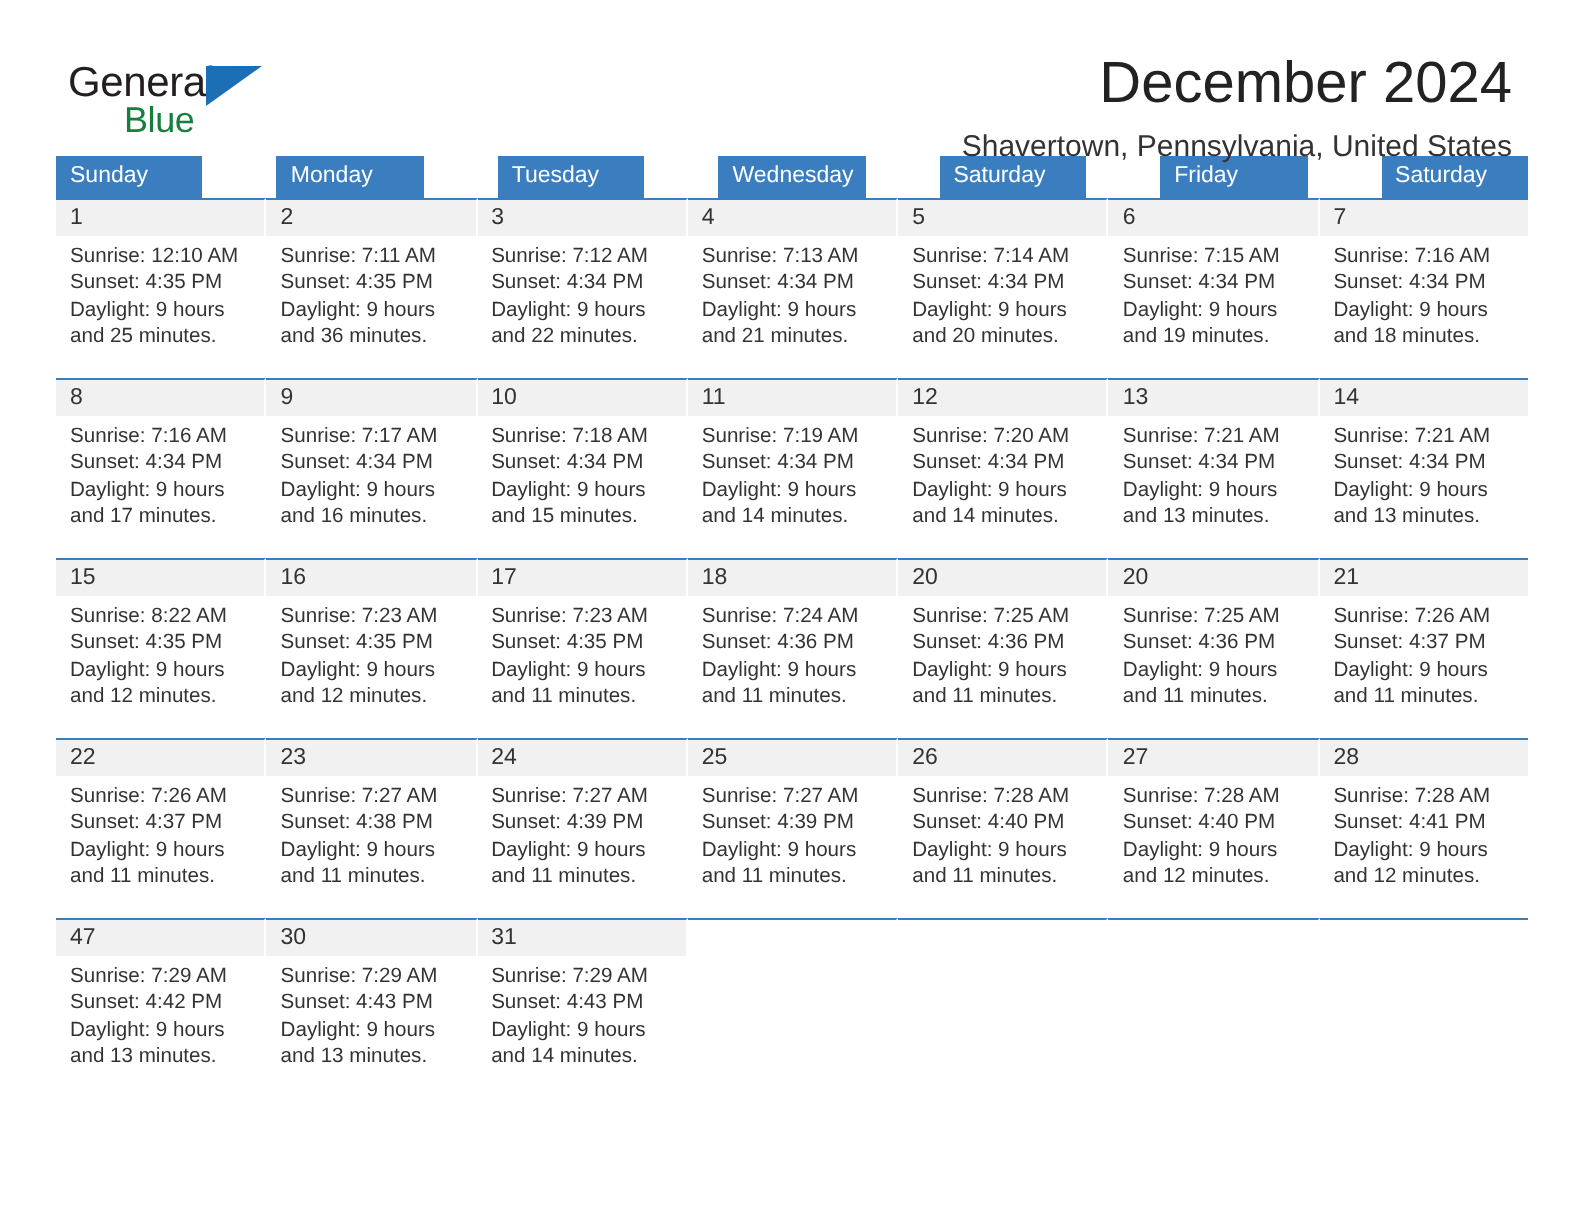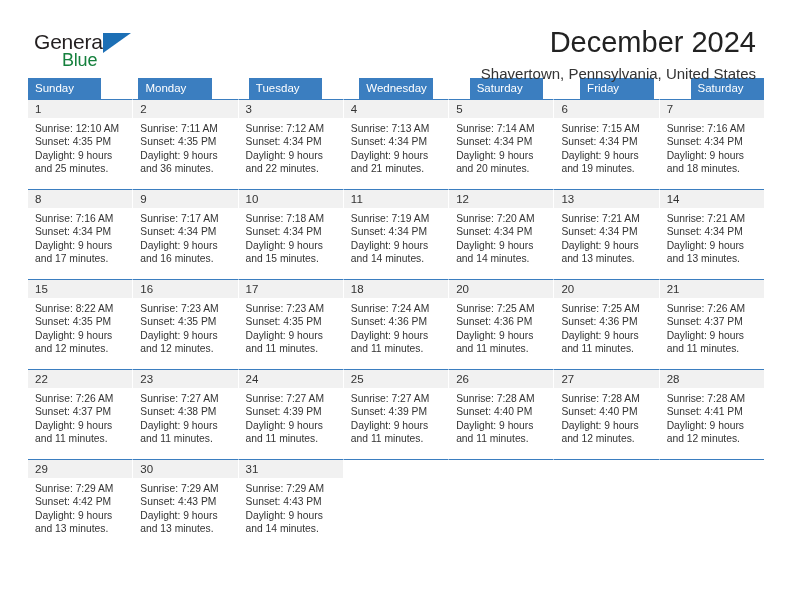--- a/index.html
+++ b/index.html
@@ -349,21 +349,21 @@
           <div class="lines">
             <div>Sunrise: 7:28 AM</div>
             <div>Sunset: 4:41 PM</div>
             <div>Daylight: 9 hours</div>
             <div>and 12 minutes.</div>
           </div>
         </div>
       </div>
     <div class="week" id="w4">
         <div class="daycell">
-          <div class="daynum-band">29</div>
+          <div class="daynum-band">47</div>
           <div class="lines">
             <div>Sunrise: 7:29 AM</div>
             <div>Sunset: 4:42 PM</div>
             <div>Daylight: 9 hours</div>
             <div>and 13 minutes.</div>
           </div>
         </div>
         <div class="daycell">
           <div class="daynum-band">30</div>
           <div class="lines">

